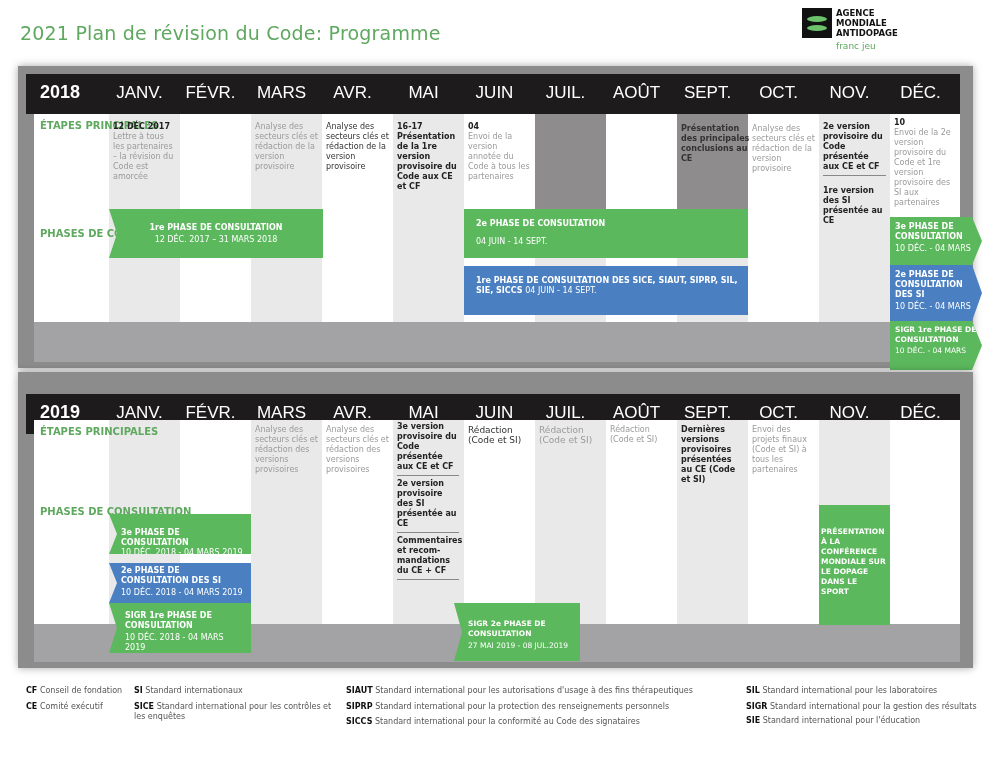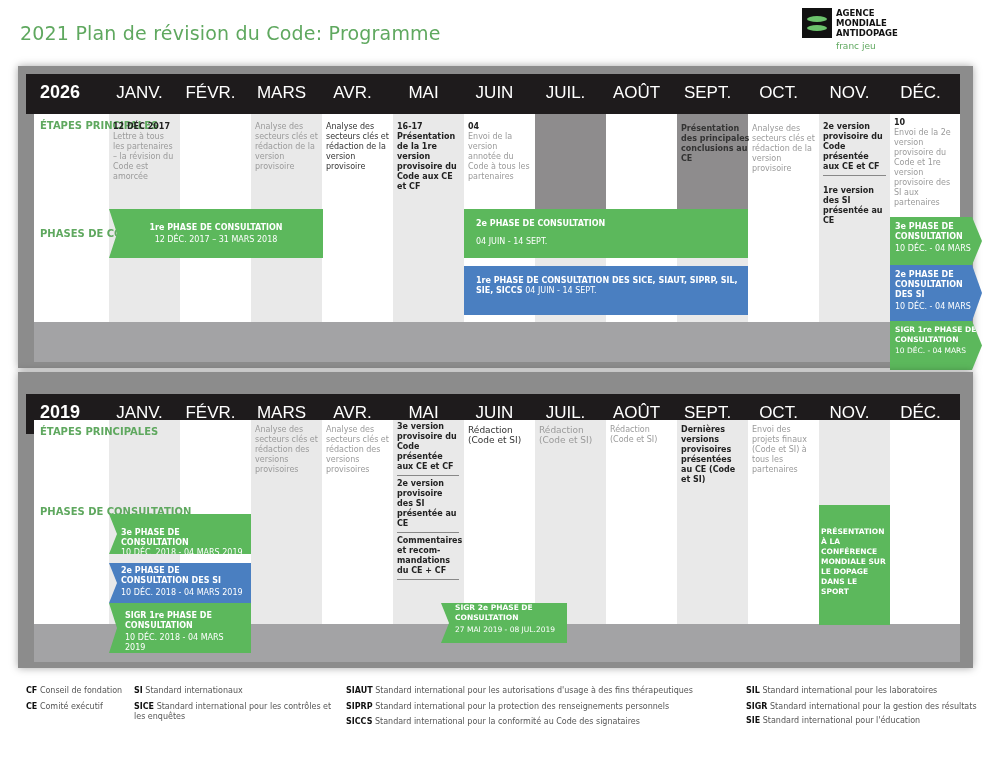--- a/index.html
+++ b/index.html
@@ -54,21 +54,21 @@
   <div class="logo-text">
     <div>AGENCE</div>
     <div>MONDIALE</div>
     <div>ANTIDOPAGE</div>
   </div>
   <div class="logo-sub">franc jeu</div>
 </div>
 
 <div class="frame frame-top"></div>
 <div class="header" style="top:74px;">
-  <div class="year">2026</div>
+  <div class="year">2018</div>
   <div class="month" style="left:78px;">JANV.</div>
   <div class="month" style="left:149px;">FÉVR.</div>
   <div class="month" style="left:220px;">MARS</div>
   <div class="month" style="left:291px;">AVR.</div>
   <div class="month" style="left:362px;">MAI</div>
   <div class="month" style="left:433px;">JUIN</div>
   <div class="month" style="left:504px;">JUIL.</div>
   <div class="month" style="left:575px;">AOÛT</div>
   <div class="month" style="left:646px;">SEPT.</div>
   <div class="month" style="left:717px;">OCT.</div>
@@ -180,21 +180,21 @@
 
 <div class="bar green arrow-in" style="left:109px; top:514px; width:142px; height:40px; padding-left:12px; padding-top:14px;">
   <span>3e PHASE DE CONSULTATION</span><span class="d" style="margin-top:0;">10 DÉC. 2018 - 04 MARS 2019</span>
 </div>
 <div class="bar blue arrow-in" style="left:109px; top:563px; width:142px; height:40px; padding-left:12px; padding-top:3px;">
   <span>2e PHASE DE CONSULTATION DES SI</span><span class="d">10 DÉC. 2018 - 04 MARS 2019</span>
 </div>
 <div class="bar green arrow-in" style="left:109px; top:603px; width:142px; height:50px; padding-left:16px; padding-top:8px;">
   <span>SIGR 1re PHASE DE CONSULTATION</span><span class="d">10 DÉC. 2018 - 04 MARS 2019</span>
 </div>
-<div class="bar green arrow-in" style="left:441px; top:603px; width:126px; height:40px; padding-left:14px; padding-top:0; font-size:7.5px;">
+<div class="bar green arrow-in" style="left:454px; top:603px; width:126px; height:58px; padding-left:14px; padding-top:16px; font-size:7.5px;">
   <span>SIGR 2e PHASE DE CONSULTATION</span><span class="d">27 MAI 2019 - 08 JUL.2019</span>
 </div>
 <div class="bar green" style="left:819px; top:505px; width:71px; height:120px; padding:22px 3px 0 2px; font-size:7.5px;">PRÉSENTATION À LA CONFÉRENCE MONDIALE SUR LE DOPAGE DANS LE SPORT</div>
 
 <div class="legend" style="left:26px; top:686px;"><b>CF</b> <span>Conseil de fondation</span></div>
 <div class="legend" style="left:26px; top:702px;"><b>CE</b> <span>Comité exécutif</span></div>
 <div class="legend" style="left:134px; top:686px;"><b>SI</b> <span>Standard internationaux</span></div>
 <div class="legend" style="left:134px; top:702px; width:200px;"><b>SICE</b> <span>Standard international pour les contrôles et les enquêtes</span></div>
 <div class="legend" style="left:346px; top:686px;text-align:right;"><b>SIAUT</b> <span>Standard international pour les autorisations d'usage à des fins thérapeutiques</span></div>
 <div class="legend" style="left:346px; top:702px;"><b>SIPRP</b> <span>Standard international pour la protection des renseignements personnels</span></div>

